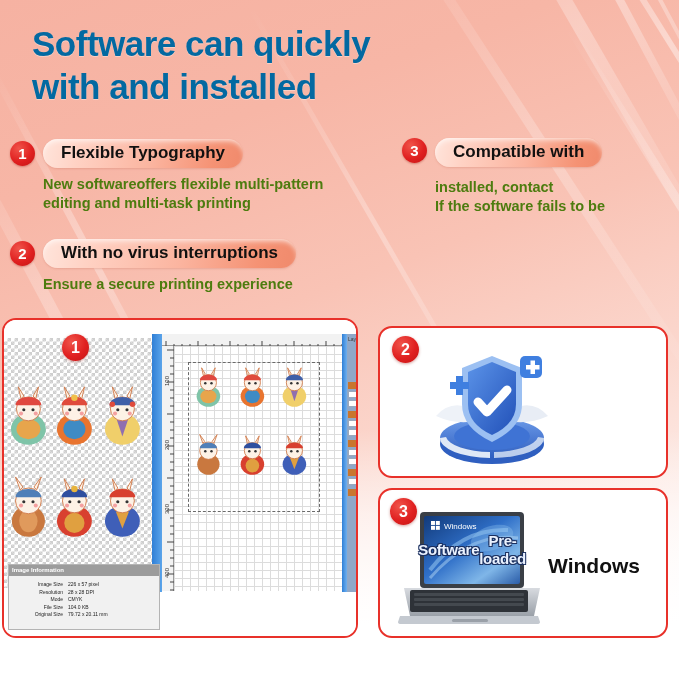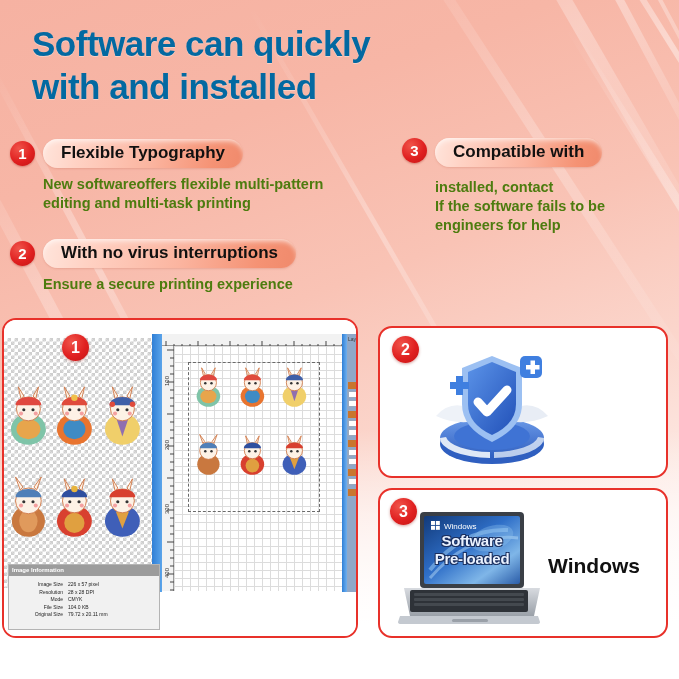--- a/index.html
+++ b/index.html
@@ -141,21 +141,21 @@
   
   #card-win { left:378px; top:488px; width:290px; height:150px; }
   .laptop { position:absolute; left:16px; top:14px; width:146px; height:124px; }
   .win-label {
     position:absolute; left:168px; top:0; height:150px;
     display:flex; flex-direction:column; justify-content:center;
     font-size:21px; font-weight:bold; color:#111; line-height:27px;
   }
   .screen-ov {
     position:absolute; left:0; top:0; width:100%; height:100%;
-    display:flex; flex-direction:column; align-items:center; justify-content:center;
+    display:flex; align-items:center; justify-content:center;
   }
   .preload {
     font-size:15px; font-weight:bold; color:#eaf2ff; line-height:18px;
     text-shadow:-1px -1px 0 #1b2f5e, 1px -1px 0 #1b2f5e, -1px 1px 0 #1b2f5e, 1px 1px 0 #1b2f5e;
     text-align:center; letter-spacing:-.3px;
   }
   .win-brand {
     position:absolute; left:7px; top:5px; display:flex; align-items:center; gap:4px;
     color:#fff; font-size:8px;
   }
@@ -212,21 +212,20 @@
   <div class="feat" style="left:402px;top:138px;width:272px;">
     <div class="feat-head" style="align-items:flex-start;">
       <div class="badge">3</div>
       <div class="pill pill-multi">
         <span class="pill-text">Compatible with</span>
       </div>
     </div>
     <div class="feat-body" style="padding-left:33px;margin-top:10px;">
       <div>installed, contact</div>
       <div>If the software fails to be</div>
-      <div>engineers for help</div>
     </div>
   </div>
 
   <div class="card" id="card-software">
     <div class="sw">
 
       <div class="sw-canvas-left">
         <svg width="158" height="250" viewBox="0 0 158 250">
           <g>
             <g transform="translate(6,58) scale(0.92)">

